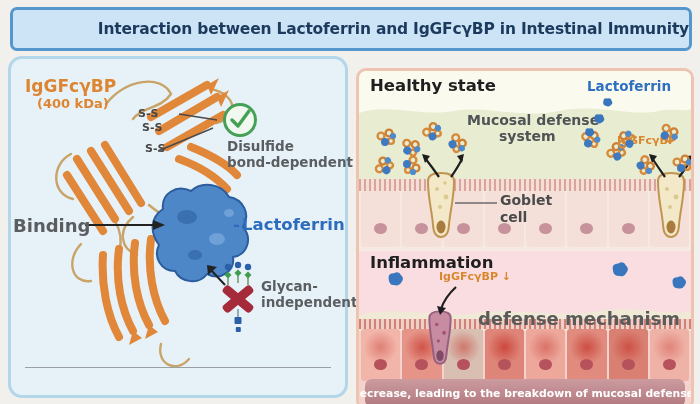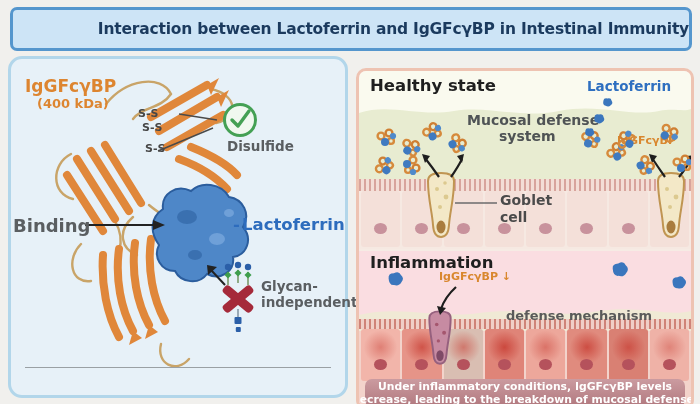--- a/index.html
+++ b/index.html
@@ -147,20 +147,21 @@
     </svg>
 
     <span class="lbl orangelbl" style="left:14px;top:18px;font-size:17px;">IgGFcγBP</span>
     <span class="lbl orangelbl" style="left:26px;top:38px;font-size:13px;">(400 kDa)</span>
 
     <span class="lbl ss" style="left:127px;top:49px;">S-S</span>
     <span class="lbl ss" style="left:131px;top:63px;">S-S</span>
     <span class="lbl ss" style="left:134px;top:84px;">S-S</span>
 
     <span class="lbl graylbl" style="left:216px;top:80px;font-size:13.5px;">Disulfide</span>
+    <span class="lbl graylbl" style="left:216px;top:96px;font-size:13.5px;">bond-dependent</span>
 
     <span class="lbl graylbl" style="left:2px;top:157px;font-size:18px;">Binding</span>
 
     <span class="lbl bluelbl" style="left:222px;top:157px;font-size:16.5px;">-</span>
     <span class="lbl bluelbl" style="left:231px;top:157px;font-size:16.5px;">Lactoferrin</span>
 
     <span class="lbl graylbl" style="left:250px;top:220px;font-size:13.5px;">Glycan-</span>
     <span class="lbl graylbl" style="left:250px;top:236px;font-size:13.5px;">independent</span>
 
     <div id="leftdivider" class="abs"></div>
@@ -334,24 +335,23 @@
           <ellipse cx="0" cy="52" rx="4.5" ry="6.5" fill="#7e4a66"></ellipse>
         </g>
         <g>
           <path d="M97 36 Q 86 46 82 58" fill="none" stroke="#1e1e1e" stroke-width="2.2"></path>
           <polygon points="81,64 78,55 87,57" fill="#1e1e1e"></polygon>
         </g>
       </svg>
 
       <span class="lbl" style="left:11px;top:3px;font-size:16.5px;color:#1f1f1f;">Inflammation</span>
       <span class="lbl orangelbl" style="left:80px;top:20px;font-size:11px;color:#d9872e;">IgGFcγBP ↓</span>
-      <span class="lbl" style="left:115px;top:58px;width:210px;text-align:center;font-size:13px;color:#5a5a5a;">defense mechanism</span>
+      <span class="lbl" style="left:115px;top:58px;width:210px;text-align:center;font-size:18px;color:#5a5a5a;">defense mechanism</span>
 
       <div id="inflamcaption" class="abs">
-        <span class="c">Under inflammatory conditions, IgGFcγBP levels</span>
         <span class="c">decrease, leading to the breakdown of mucosal defense.</span>
       </div>
     <svg viewBox="0 0 12 12" class="bblob" style="left: 28px; top: 20px; width: 17px; height: 17px; transform: rotate(-15deg);">
           <use href="#bblob-g"></use>
         </svg>
         <svg viewBox="0 0 12 12" class="bblob" style="left: 252px; top: 10px; width: 18px; height: 18px; transform: rotate(-15deg);">
           <use href="#bblob-g"></use>
         </svg>
         <svg viewBox="0 0 12 12" class="bblob" style="left: 312px; top: 24px; width: 16px; height: 16px; transform: rotate(-15deg);">
           <use href="#bblob-g"></use>

